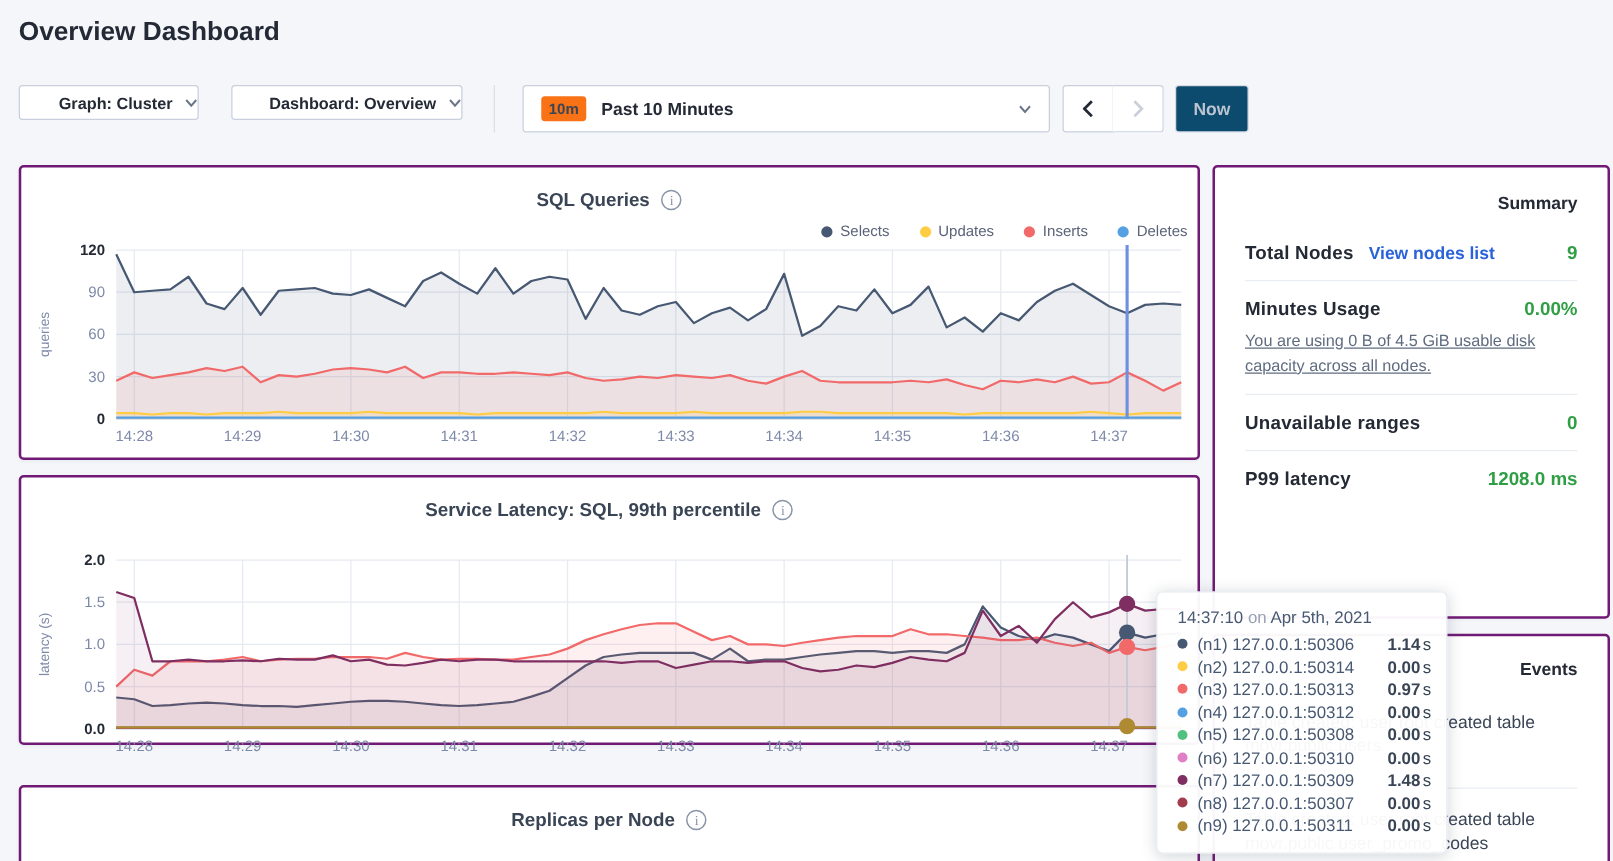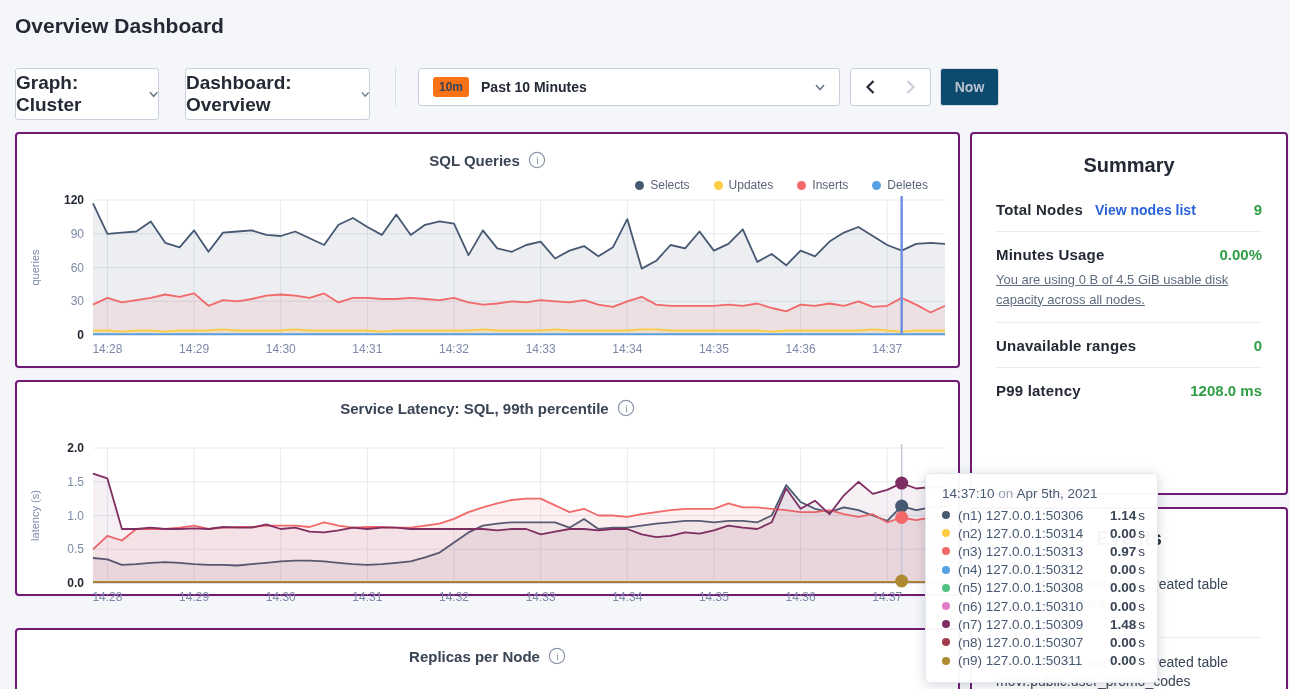--- a/index.html
+++ b/index.html
@@ -2,22 +2,22 @@
 <html><head>
 <meta charset="utf-8">
 <style>
   * { margin:0; padding:0; box-sizing:border-box; }
   html,body { width:1290px; height:689px; overflow:hidden; }
   body { font-family:"Liberation Sans", sans-serif; background:#f4f6fa; color:#242a35; position:relative; }
 
   .page-title { position:absolute; left:15px; top:14px; font-size:21px; font-weight:600; color:#242a35; }
 
   
-  .dropdown { position:absolute; top:68px; height:52px; background:#fff; border:1px solid #c8d0de; border-radius:3px;
-              display:flex; align-items:center; justify-content:center; gap:10px; font-size:19px; font-weight:bold; color:#242a35; cursor:pointer; }
+  .dropdown { position:absolute; top:68px; height:28px; background:#fff; border:1px solid #c8d0de; border-radius:3px;
+              display:flex; align-items:center; justify-content:flex-end; gap:10px; font-size:13px; font-weight:bold; color:#242a35; cursor:pointer; }
   .chev { width:10px; height:7px; }
   .chev polyline { fill:none; stroke:#6b7789; stroke-width:1.6; }
   .divider-v { position:absolute; left:395px; top:68px; width:1px; height:38px; background:#d9dee7; }
   .time-select { position:absolute; left:418px; top:68px; width:422px; height:38px; background:#fff; border:1px solid #c8d0de; border-radius:3px;
                  display:flex; align-items:center; padding:0 14px; gap:12px; cursor:pointer; }
   .time-badge { background:#f97316; color:#394455; font-size:12px; font-weight:bold; border-radius:3px; padding:3px 6px; }
   .time-label { font-size:14px; font-weight:bold; flex:1; }
   .arrow-btn { position:absolute; top:68px; height:38px; width:41px; background:#fff; border:1px solid #c8d0de; display:flex; align-items:center; justify-content:center; }
   .arrow-btn svg { width:9px; height:14px; }
   .arrow-btn polyline { fill:none; stroke-width:2.2; }
@@ -29,31 +29,31 @@
   .p-left { left:15px; width:945px; }
   #panel-sql { top:132px; height:236px; }
   #panel-latency { top:380px; height:216px; }
   #panel-replicas { top:628px; height:120px; }
   .panel-title-row { display:flex; align-items:center; justify-content:center; gap:8px; margin-top:17px; }
   .panel-title { font-size:15px; font-weight:bold; color:#394455; }
   .info-icon { width:18px; height:18px; }
   .info-icon circle { fill:none; stroke:#8a94a8; stroke-width:1.2; }
   .info-icon text { fill:#8a94a8; font-size:11px; font-family:"Liberation Serif", serif; }
 
-  .legend { position:absolute; right:30px; top:44px; display:flex; gap:24px; }
+  .legend { position:absolute; right:8px; top:44px; display:flex; gap:24px; }
   .legend-item { display:flex; align-items:center; gap:6px; font-size:12px; color:#5a6378; cursor:pointer; }
   .dot { width:9px; height:9px; border-radius:50%; display:inline-block; }
 
   .chart { position:absolute; left:8px; top:58px; }
   .chart text { font-family:"Liberation Sans", sans-serif; }
 
   
   .r-card { position:absolute; left:970px; width:318px; }
   #summary-card { top:132px; height:363px; padding:20px 24px; }
-  .card-title { text-align:center; font-size:20px; font-weight:bold; color:#242a35; margin-bottom:10px; }
+  .card-title { text-align:right; font-size:14px; font-weight:bold; color:#242a35; margin-bottom:10px; }
   .sum-row { padding:14px 0 13px 0; border-bottom:1px solid #e9edf3; }
   .sum-row:last-child { border-bottom:none; }
   .sum-head { display:flex; align-items:baseline; gap:12px; }
   .sum-label { font-size:15px; font-weight:bold; color:#242a35; letter-spacing:0.2px; }
   .sum-link { font-size:14px; font-weight:bold; color:#2962d9; text-decoration:none; cursor:pointer; flex:1; }
   .sum-val { margin-left:auto; font-size:15px; font-weight:bold; color:#2f9e44; white-space:nowrap; }
   .sum-caption { margin-top:7px; font-size:13px; color:#5f6c80; line-height:1.5;text-decoration:underline; }
 
   #events-card { top:507px; height:200px; padding:18px 24px; }
   .event-item { font-size:14px; color:#394455; line-height:19px; padding:15px 0 24px 0; border-bottom:1px solid #e9edf3; }

